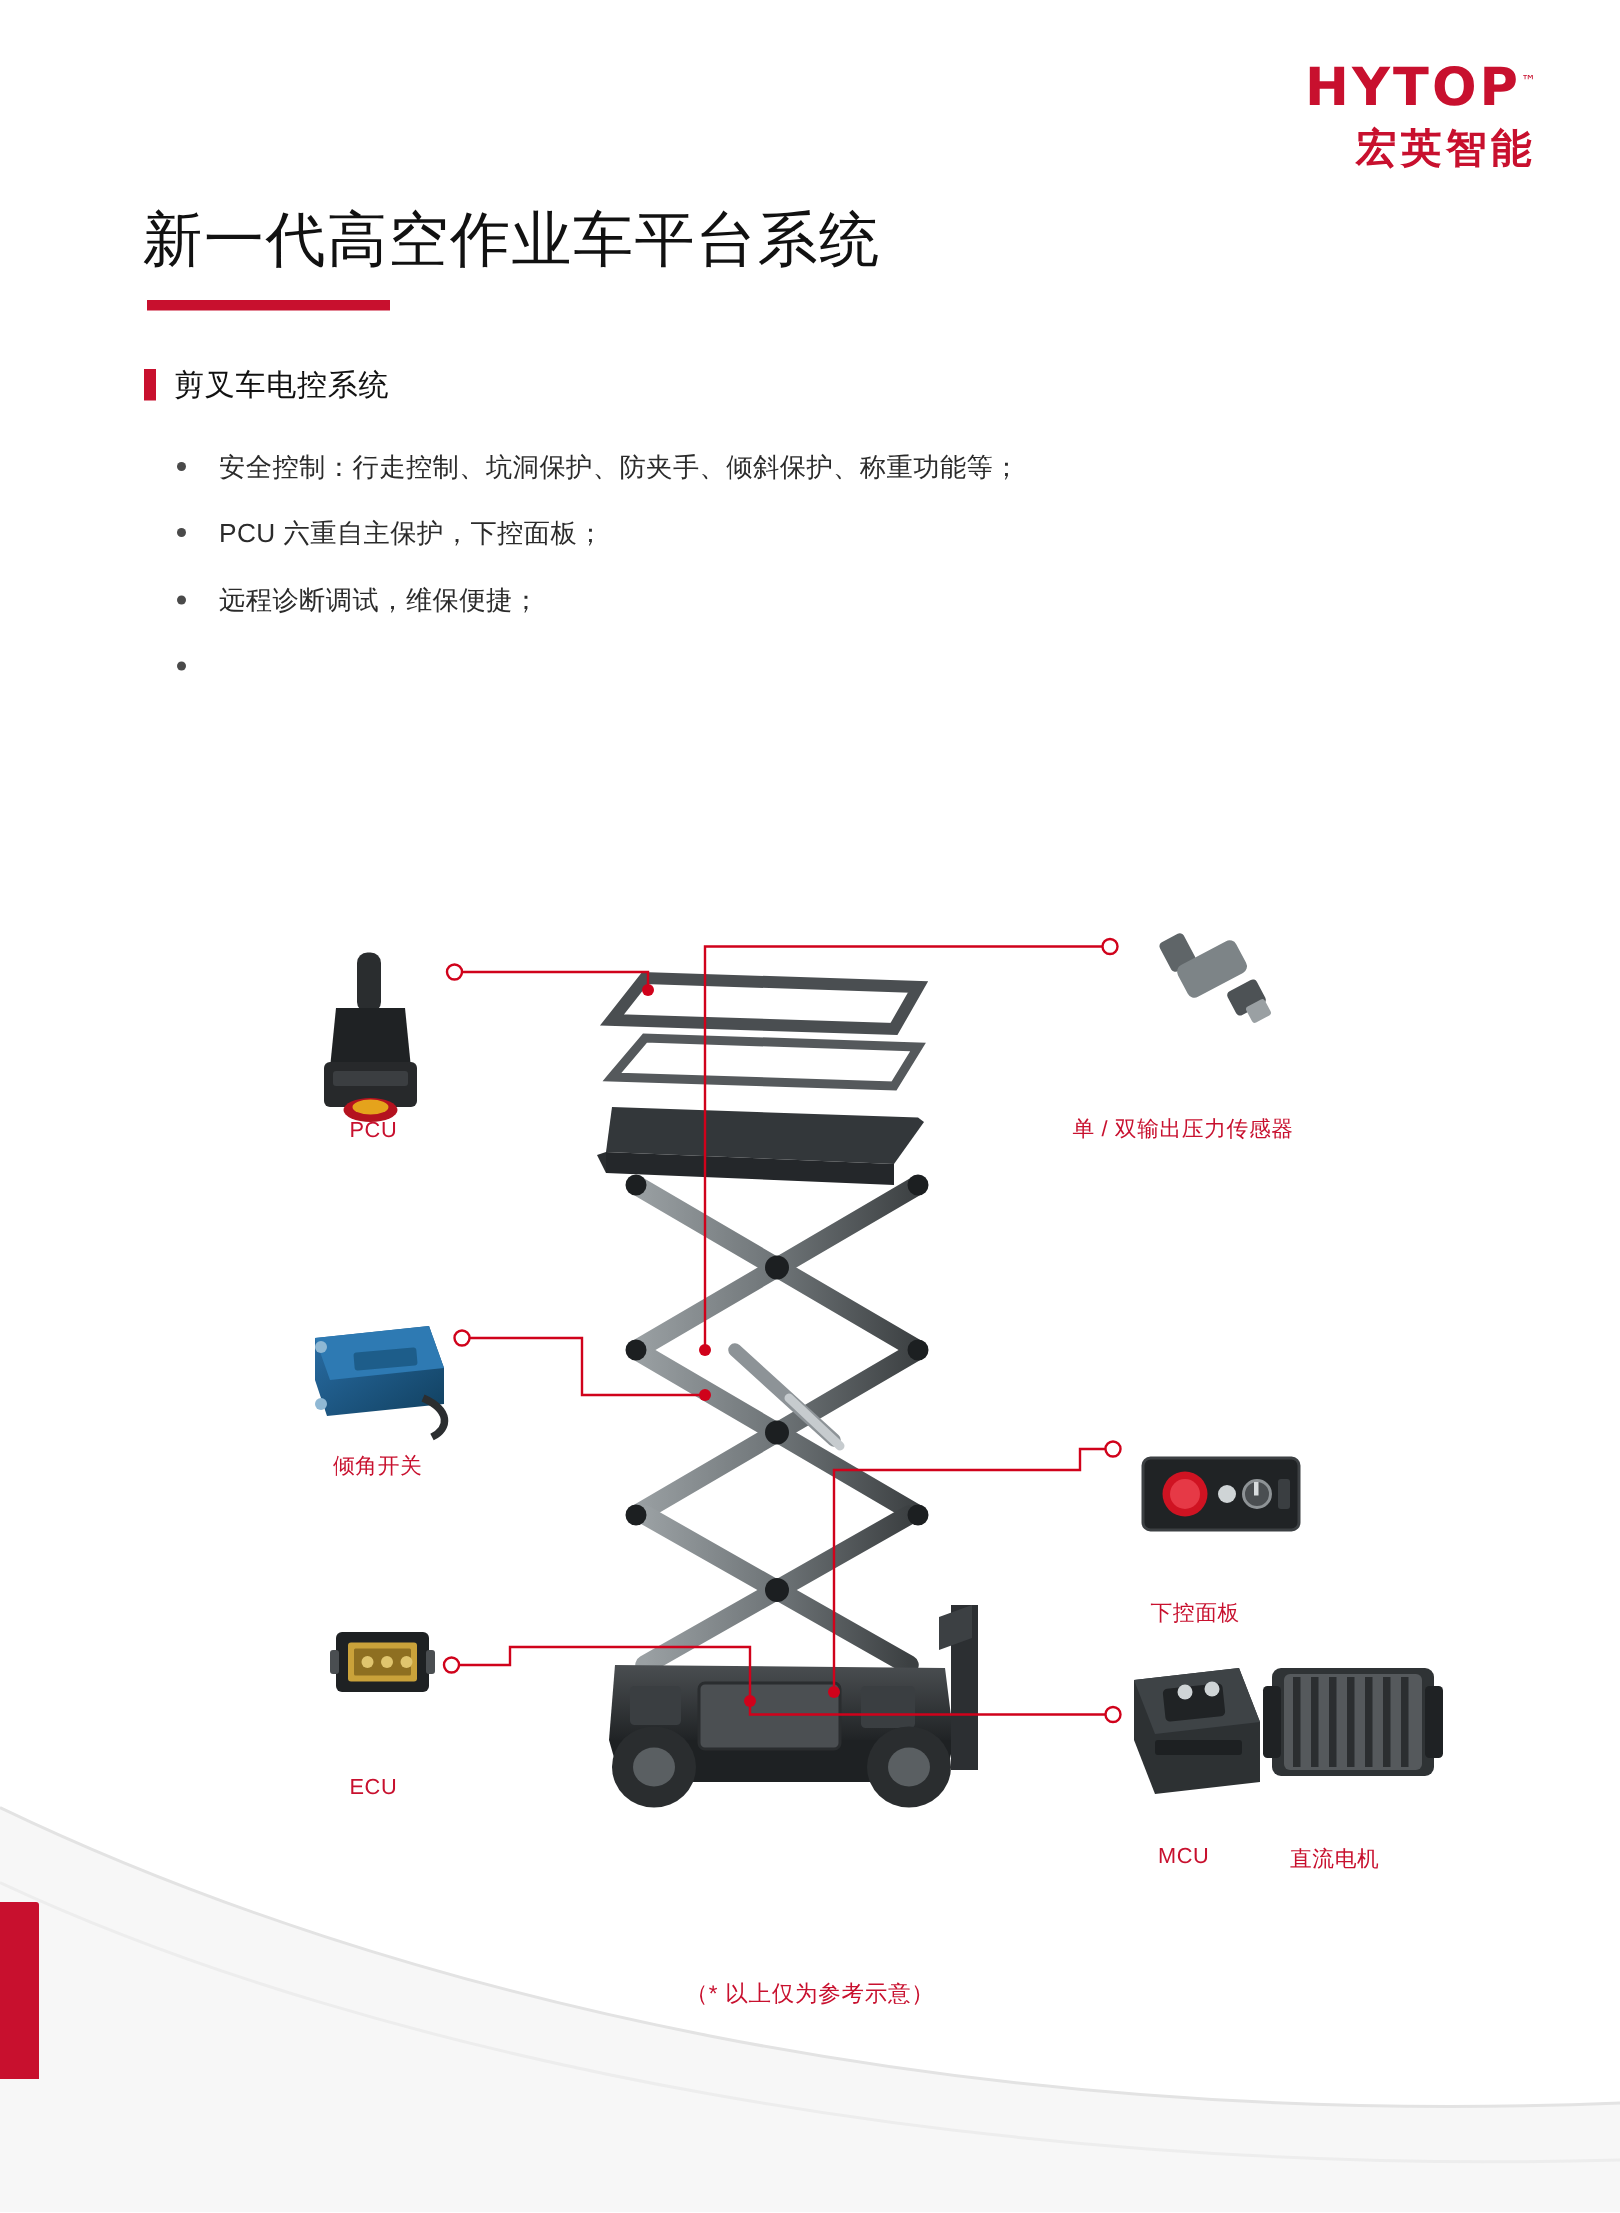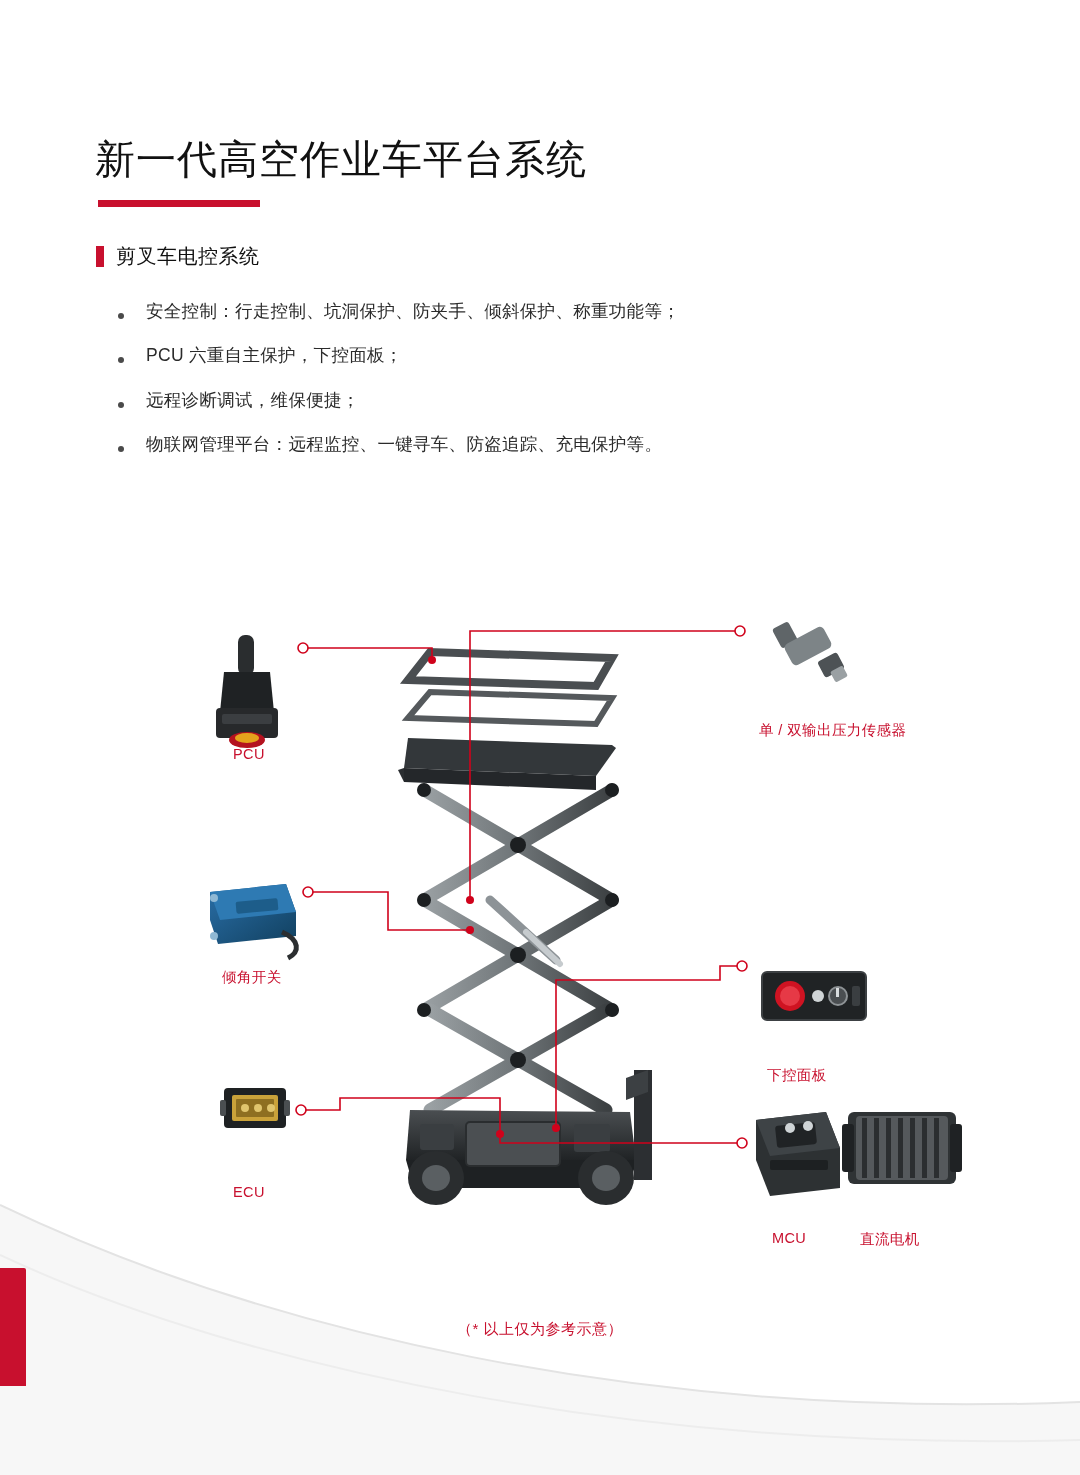--- a/index.html
+++ b/index.html
@@ -108,21 +108,21 @@
 
   
   .bullets {
     position: absolute;
     left: 118px;
     top: 298px;
     width: 800px;
   }
   .bullet {
     display: flex;
-    align-items: center;
+    align-items: flex-start;
     margin-bottom: 18px;
   }
   .bullet-dot {
     width: 6px;
     height: 6px;
     border-radius: 50%;
     background: #4a4a4a;
     margin-top: 10px;
     margin-right: 22px;
     flex: 0 0 auto;
@@ -170,20 +170,24 @@
 
 <div class="page">
 
   <svg class="bg-curve" viewBox="0 0 1080 1475" xmlns="http://www.w3.org/2000/svg">
     <path d="M0 1205 C 260 1330, 640 1420, 1080 1402 L1080 1475 L0 1475 Z" fill="#f7f7f7"></path>
     <path d="M0 1205 C 260 1330, 640 1420, 1080 1402" fill="none" stroke="#e3e3e3" stroke-width="2"></path>
     <path d="M0 1255 C 250 1372, 650 1452, 1080 1440" fill="none" stroke="#ededed" stroke-width="2"></path>
   </svg>
   <div class="corner-red"></div>
 
+  <div class="logo">
+    <div class="logo-word"><span>HYTOP</span><span class="logo-tm">™</span></div>
+    <div class="logo-cn">宏英智能</div>
+  </div>
 
   <div class="title">新一代高空作业车平台系统</div>
   <div class="title-rule"></div>
 
   <div class="subtitle-wrap">
     <div class="subtitle-mark"></div>
     <div class="subtitle">剪叉车电控系统</div>
   </div>
 
   <div class="bullets">
@@ -194,21 +198,20 @@
     <div class="bullet">
       <div class="bullet-dot"></div>
       <div class="bullet-text">PCU 六重自主保护，下控面板；</div>
     </div>
     <div class="bullet">
       <div class="bullet-dot"></div>
       <div class="bullet-text">远程诊断调试，维保便捷；</div>
     </div>
     <div class="bullet">
       <div class="bullet-dot"></div>
-      <div class="bullet-text">物联网管理平台：远程监控、一键寻车、防盗追踪、充电保护等。</div>
     </div>
   </div>
 
   <div class="diagram">
     <svg width="1080" height="700" viewBox="0 0 1080 700" xmlns="http://www.w3.org/2000/svg">
       <defs>
         <linearGradient id="metalV" x1="0" y1="0" x2="0" y2="1">
           <stop offset="0" stop-color="#6c7072"></stop>
           <stop offset="0.45" stop-color="#3c4042"></stop>
           <stop offset="1" stop-color="#25282a"></stop>
@@ -377,21 +380,21 @@
       <g fill="#d0021b">
         <circle cx="432" cy="60" r="4"></circle>
         <circle cx="470" cy="300" r="4"></circle>
         <circle cx="470" cy="330" r="4"></circle>
         <circle cx="556" cy="528" r="4"></circle>
         <circle cx="500" cy="534" r="4"></circle>
       </g>
     </svg>
 
     <div class="part-label" style="left:233px; top:146px;">PCU</div>
-    <div class="part-label" style="left:715px; top:121px;margin-left:44px;">单 / 双输出压力传感器</div>
+    <div class="part-label" style="left:715px; top:143px;">单 / 双输出压力传感器</div>
     <div class="part-label" style="left:222px; top:368px;">倾角开关</div>
     <div class="part-label" style="left:767px; top:466px;">下控面板</div>
     <div class="part-label" style="left:233px; top:584px;">ECU</div>
     <div class="part-label" style="left:772px; top:630px;">MCU</div>
     <div class="part-label" style="left:860px; top:630px;">直流电机</div>
   </div>
 
   <div class="footnote">（* 以上仅为参考示意）</div>
 
 </div>

